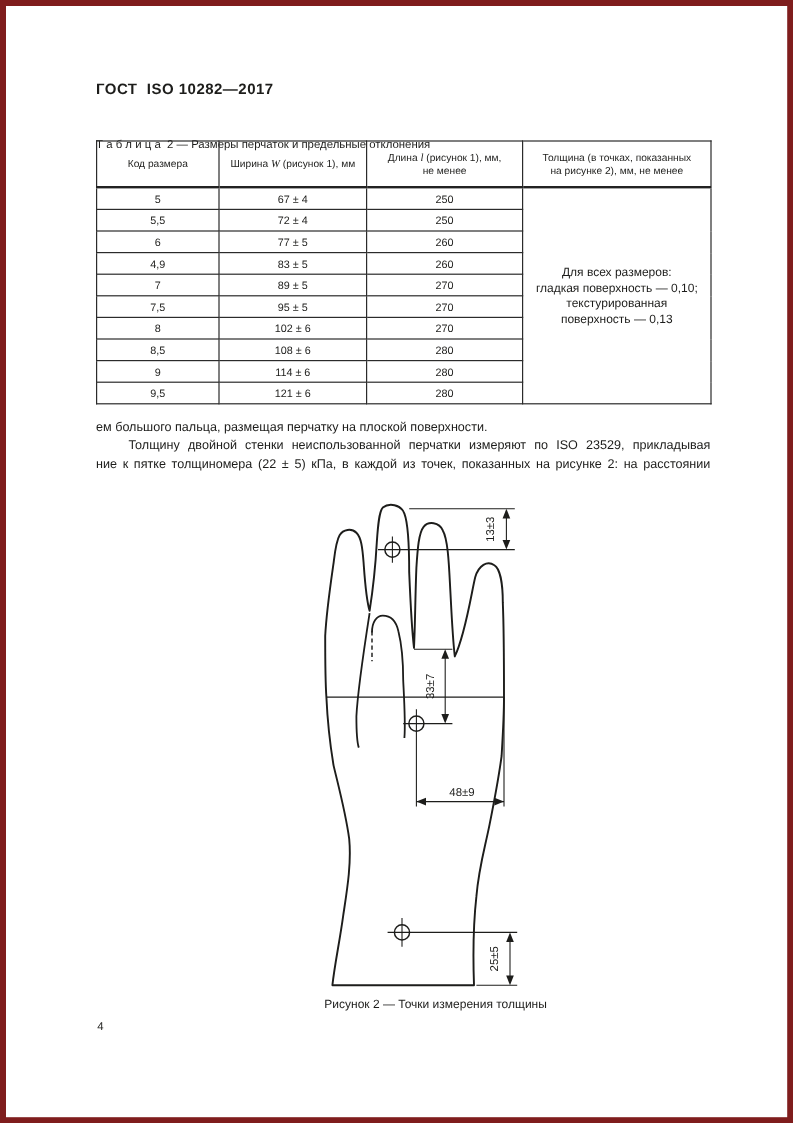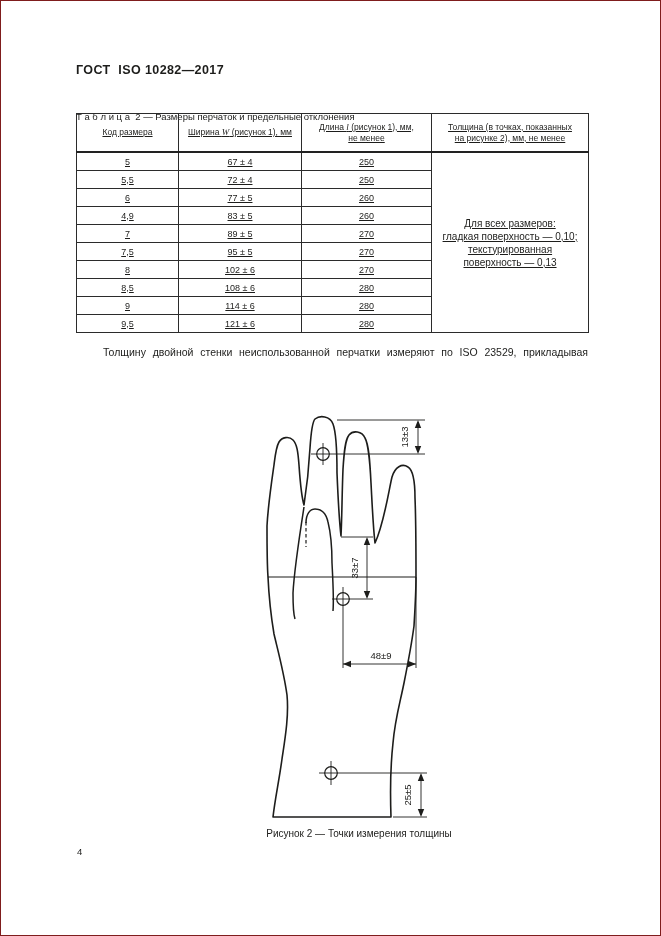--- a/index.html
+++ b/index.html
@@ -1,18 +1,18 @@
 <!DOCTYPE html>
 <html><head>
 <meta charset="utf-8">
 <style>
   html,body { margin:0; padding:0; background:#e8e8e8; }
   .page {
     position:relative; width:661px; height:936px;
-    background:#ffffff; border:1px solid #7f1d1d; box-sizing:border-box;
+    background:#ffffff; border:5px solid #7f1d1d; box-sizing:border-box;
     font-family:"Liberation Sans", sans-serif; color:#1d1d1b;
     overflow:hidden; margin:0 auto;
   }
   .doc-header {
     position:absolute; left:75px; top:62px;
     font-size:12.5px; font-weight:bold; letter-spacing:0.4px;
     white-space:pre;
   }
   .table-caption {
     position:absolute; left:75px; top:110px;
@@ -20,21 +20,21 @@
   }
   .size-table {
     position:absolute; left:75px; top:112px;
     width:512px; border-collapse:collapse; table-layout:fixed;
     font-size:9px;
   }
   .size-table th, .size-table td {
     border:1px solid #2b2b2b; text-align:center; vertical-align:middle;
     padding:0; font-weight:normal;
   }
-  .size-table { border:1.5px solid #222;text-decoration:underline; }
+  .size-table { border:1.5px solid #222; }
   .size-table thead th { height:37px; font-size:8.5px; line-height:11px; border-bottom:2px solid #222; }
   .size-table tbody td { height:17px; }
   .size-table .var { font-style:italic; font-family:"Liberation Serif", serif; font-size:9px; }
   .thickness-cell { font-size:10px; line-height:13px; }
   .body-text {
     position:absolute; left:75px; top:344px; width:512px;
     font-size:10.5px; line-height:15.4px;
   }
   .bline { text-align:justify; text-align-last:justify; overflow:hidden; height:15.4px; }
   .bline.endline { text-align:left; text-align-last:left; }
@@ -131,21 +131,23 @@
         </tr>
       <tr>
           <td>9,5</td>
           <td>121 ± 6</td>
           <td>280</td>
         </tr>
     </tbody>
   </table>
 
   <div class="body-text">
+    <div class="bline endline">ем большого пальца, размещая перчатку на плоской поверхности.</div>
     <div class="bline indent">Толщину двойной стенки неиспользованной перчатки измеряют по ISO 23529, прикладывая давле-</div>
+    <div class="bline">ние к пятке толщиномера (22 ± 5) кПа, в каждой из точек, показанных на рисунке 2: на расстоянии</div>
   </div>
 
   <svg class="figure-svg" width="232" height="412" viewBox="230 408 232 412">
     <g fill="none" stroke="#1d1d1b">
 
       <path stroke-width="1.6" stroke-linejoin="round" d="
         M 272,816 L 390,816
         C 389,788 390,760 392,742
         C 394,718 399,702 403,682
         C 407,662 411,640 413,625

